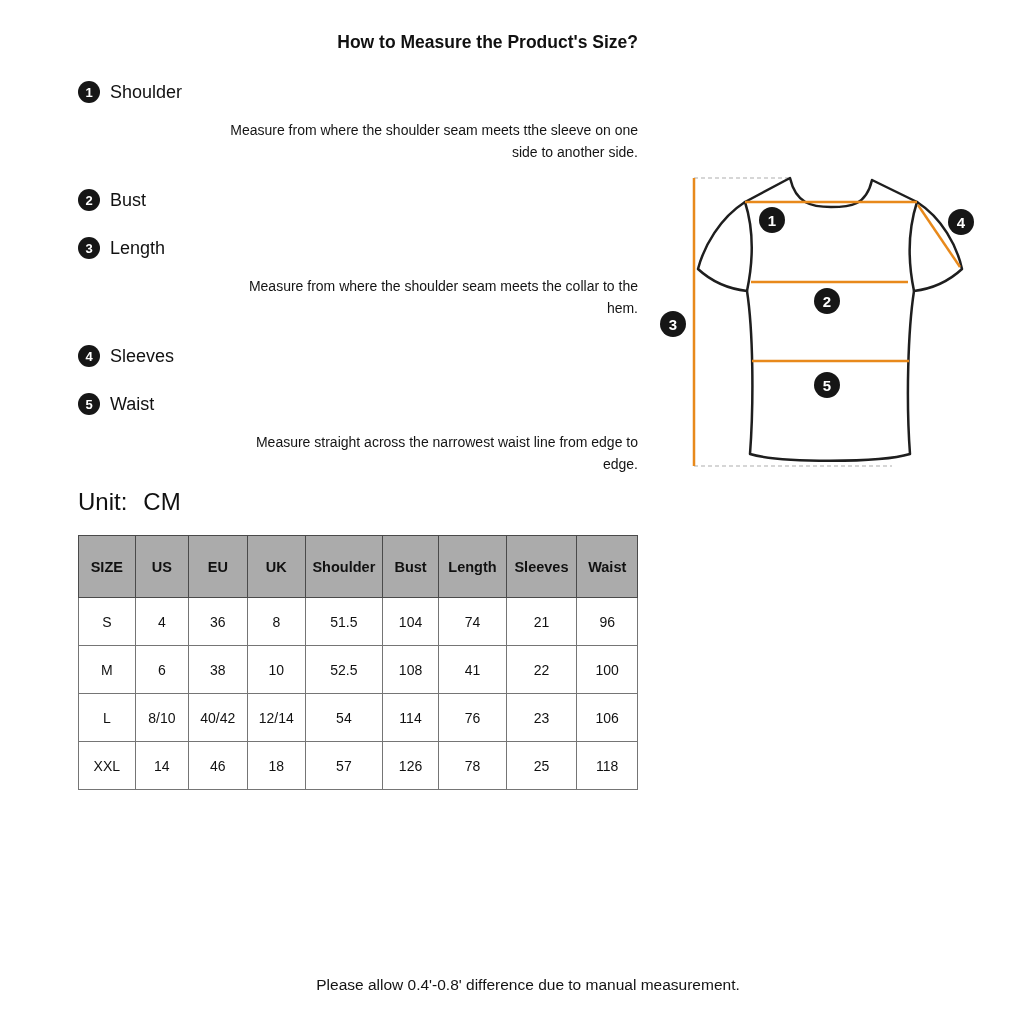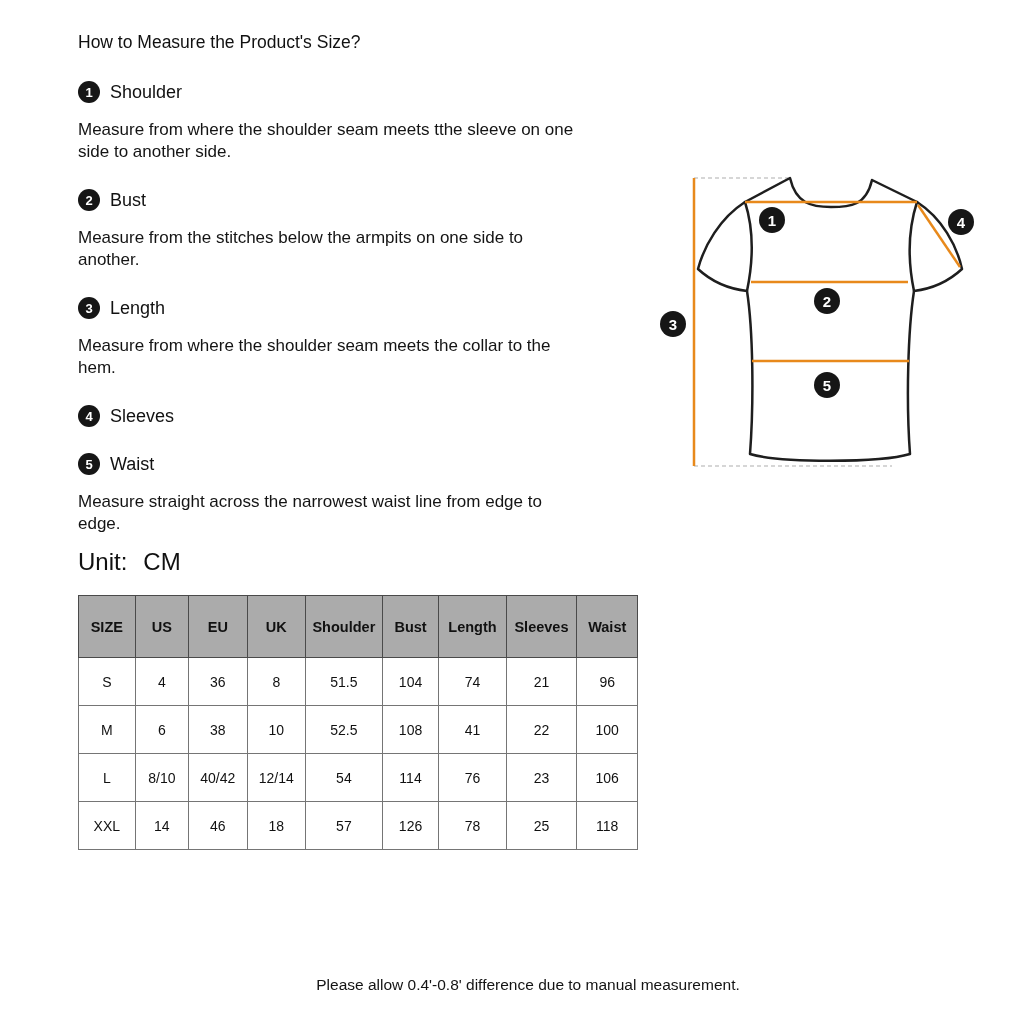--- a/index.html
+++ b/index.html
@@ -6,35 +6,35 @@
   html, body { margin: 0; padding: 0; }
   body {
     width: 1024px; height: 1024px;
     background: #ffffff;
     font-family: "Liberation Sans", sans-serif;
     color: #111111;
     position: relative;
     overflow: hidden;
   }
   .content { position: absolute; left: 78px; top: 32px; width: 560px; }
-  .page-title { font-size: 17.5px; font-weight: normal; margin: 0 0 28px 0; color: #111; }
+  .page-title { font-size: 17.5px; font-weight: bold; margin: 0 0 28px 0; color: #111; text-align: right; }
   .section + .section { margin-top: 26px; }
   .section-header { display: flex; align-items: center; gap: 10px; height: 22px; }
   .badge {
     width: 22px; height: 22px; border-radius: 50%;
     background: #161616; color: #ffffff;
     font-size: 13px; font-weight: bold;
     display: inline-flex; align-items: center; justify-content: center;
     flex: 0 0 22px;
   }
   .section-label { font-size: 18px; color: #111; }
   .section-desc {
     margin: 16px 0 0 0;
-    font-size: 17px; line-height: 22px;
-    white-space: pre-line; color: #141414;
+    font-size: 14px; line-height: 22px;
+    white-space: pre-line; color: #141414; text-align: right;
   }
   .unit { margin-top: 13px; font-size: 24px; color: #111; }
   .unit .unit-value { margin-left: 16px; }
 
   table.size-table { border-collapse: collapse; margin-top: 19px; table-layout: fixed; }
   table.size-table th {
     width: 97px; height: 62px;
     background: #ABABAB;
     border: 1px solid #4A4A4A;
     font-size: 14.5px; font-weight: bold; color: #111;
@@ -74,22 +74,20 @@
       </div>
       <p class="section-desc">Measure from where the shoulder seam meets tthe sleeve on one
 side to another side.</p>
     </div>
 
     <div class="section">
       <div class="section-header">
         <span class="badge">2</span>
         <span class="section-label">Bust</span>
       </div>
-      <p class="section-desc">Measure from the stitches below the armpits on one side to
-another.</p>
     </div>
 
     <div class="section">
       <div class="section-header">
         <span class="badge">3</span>
         <span class="section-label">Length</span>
       </div>
       <p class="section-desc">Measure from where the shoulder seam meets the collar to the
 hem.</p>
     </div>

